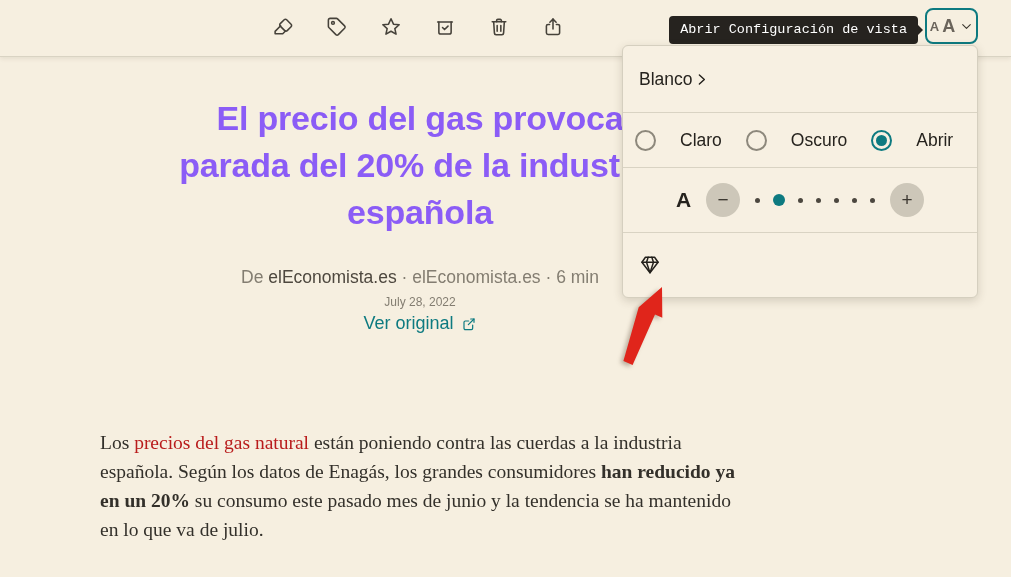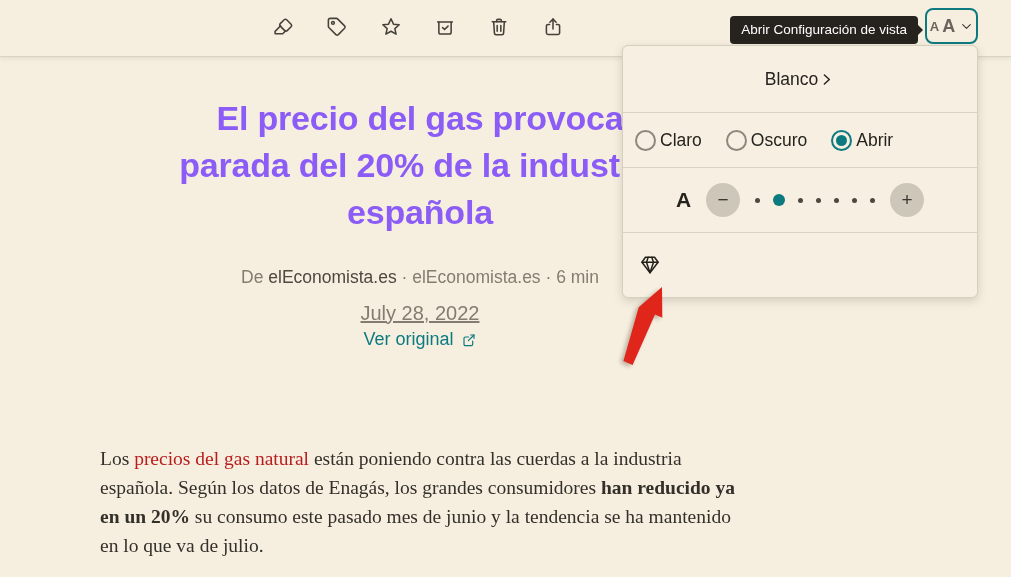--- a/index.html
+++ b/index.html
@@ -23,33 +23,33 @@
     position:absolute;top:8px;left:925px;width:53px;height:36px;box-sizing:border-box;
     border:2px solid var(--accent,#0d7a80);border-radius:8px;
     display:flex;align-items:center;justify-content:center;gap:3px;cursor:pointer;
   }
   .aa-small{font-size:13px;font-weight:bold;color:#6a645b;line-height:1;}
   .aa-large{font-size:18px;font-weight:bold;color:#6a645b;line-height:1;}
   .aa-button svg{width:13px;height:13px;stroke:#3c382f;fill:none;stroke-width:2;stroke-linecap:round;stroke-linejoin:round;margin-left:2px;}
   .tooltip{
     position:absolute;top:16px;right:93px;z-index:6;
     background:var(--tooltip-bg,#26231f);color:#fff;
-    font-size:13.5px;line-height:1;padding:7px 11px;border-radius:4px;white-space:nowrap;
+    font-size:13.5px;line-height:1;padding:7px 11px;border-radius:4px;white-space:nowrap;font-family:Liberation Mono, monospace;
   }
   .tooltip::after{
     content:"";position:absolute;right:-5px;top:50%;transform:translateY(-50%);
     border-top:5px solid transparent;border-bottom:5px solid transparent;
     border-left:5px solid var(--tooltip-bg,#26231f);
   }
   
   .article{position:absolute;left:100px;top:95px;width:640px;text-align:center;}
   .title-line{font-size:34px;line-height:47px;font-weight:bold;letter-spacing:-.2px;color:#8b5cf6;}
   .byline{margin-top:31px;font-size:17.5px;color:var(--muted,#837d71);}
   .byline .source{color:#4e483f;}
-  .date{margin-top:14px;font-size:20px;color:var(--muted,#837d71);text-decoration:underline;}
+  .date{margin-top:7px;font-size:12px;color:var(--muted,#837d71);}
   .view-original-wrap{margin-top:4px;}
   .view-original{
     display:inline-flex;align-items:center;gap:7px;cursor:pointer;
     font-size:18px;color:var(--accent,#0d7a80);text-decoration:none;
   }
   .view-original svg{width:16px;height:16px;stroke:var(--accent,#0d7a80);fill:none;stroke-width:1.8;stroke-linecap:round;stroke-linejoin:round;}
   .paragraph{
     margin-top:94px;text-align:left;
     font-family:"Liberation Serif",serif;font-size:19.5px;line-height:29px;color:#33302a;
   }
@@ -57,25 +57,25 @@
   .paragraph b{font-weight:bold;}
   
   .panel{
     position:absolute;left:622px;top:45px;width:356px;box-sizing:border-box;z-index:5;
     background:var(--panel,#f7f0e2);
     border:1px solid #d5cfbf;border-radius:6px;
     box-shadow:0 3px 10px rgba(60,50,30,.18);
   }
   .panel-row{border-bottom:1px solid var(--divider,#d9d3c3);}
   .panel-row:last-child{border-bottom:none;}
-  .row-font{height:66px;display:flex;align-items:center;justify-content:center;padding:0 16px;cursor:pointer;}
+  .row-font{height:66px;display:flex;align-items:center;justify-content:flex-start;padding:0 16px;cursor:pointer;}
   .row-font .font-label{font-size:17.5px;}
   .row-font svg{width:17px;height:17px;stroke:#23201b;fill:none;stroke-width:2;stroke-linecap:round;stroke-linejoin:round;}
   .row-themes{height:54px;display:flex;align-items:center;gap:24px;padding:0 12px;}
-  .theme-option{display:flex;align-items:center;gap:4px;cursor:pointer;}
+  .theme-option{display:flex;align-items:center;gap:24px;cursor:pointer;}
   .theme-option .label{font-size:17.5px;}
   .radio{width:21px;height:21px;border:2px solid #8d887c;border-radius:50%;box-sizing:border-box;position:relative;background:transparent;}
   .theme-option.selected .radio{border-color:var(--accent,#0d7a80);}
   .theme-option.selected .radio::after{
     content:"";position:absolute;inset:3px;background:var(--accent,#0d7a80);border-radius:50%;
   }
   .row-size{height:64px;display:flex;align-items:center;justify-content:center;gap:15px;}
   .size-a{font-size:21px;font-weight:bold;}
   .step-btn{
     width:34px;height:34px;border-radius:50%;background:var(--control,#cdc7b9);

